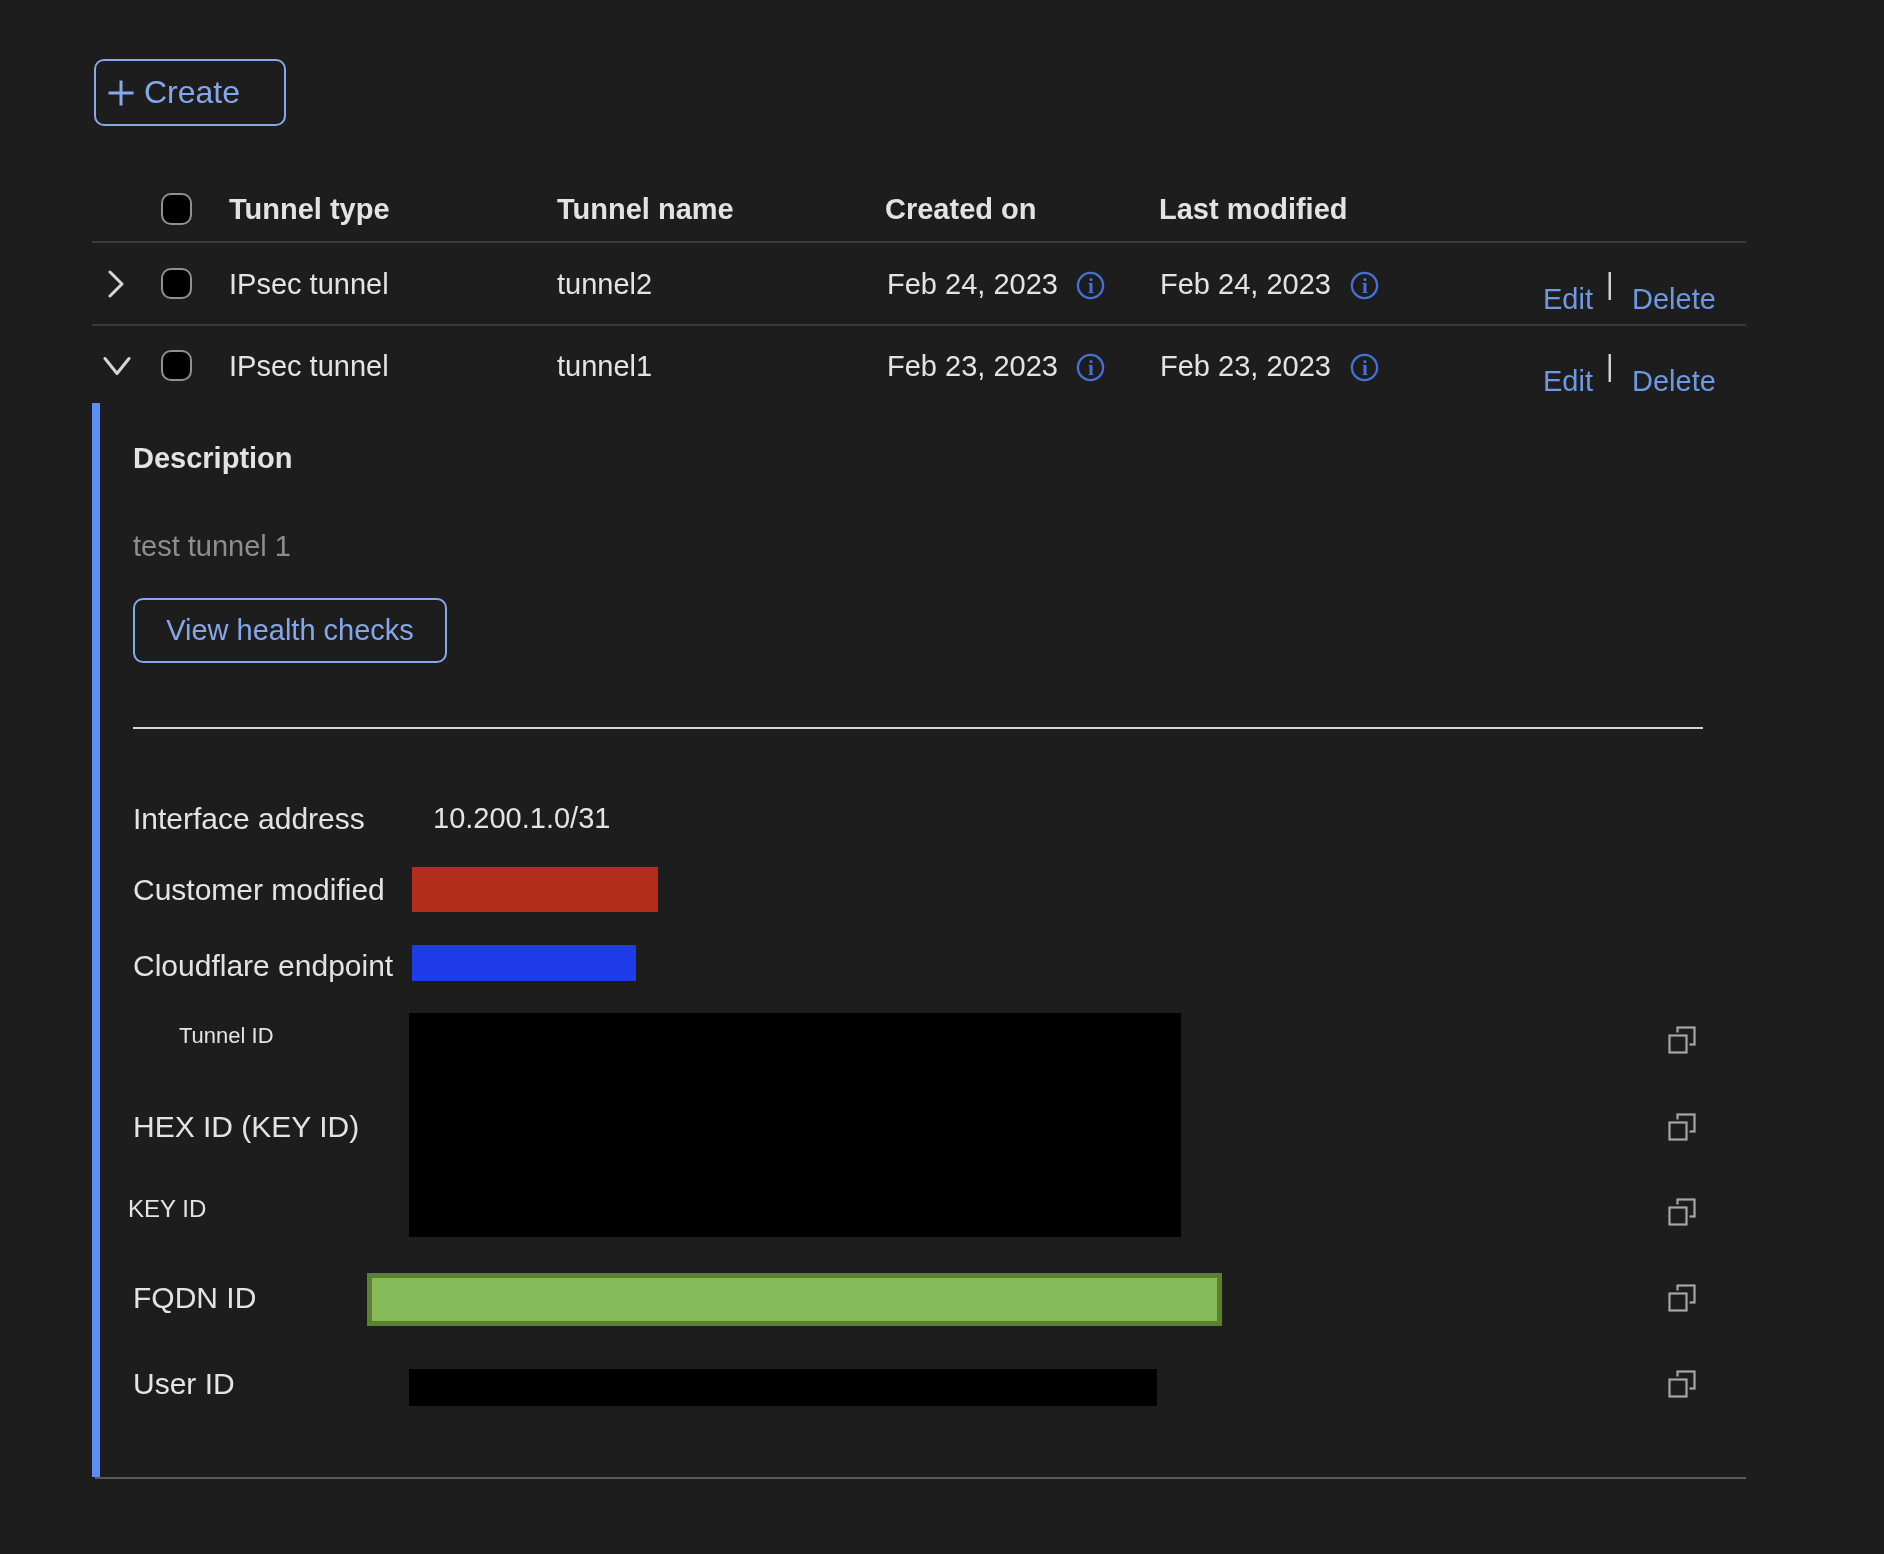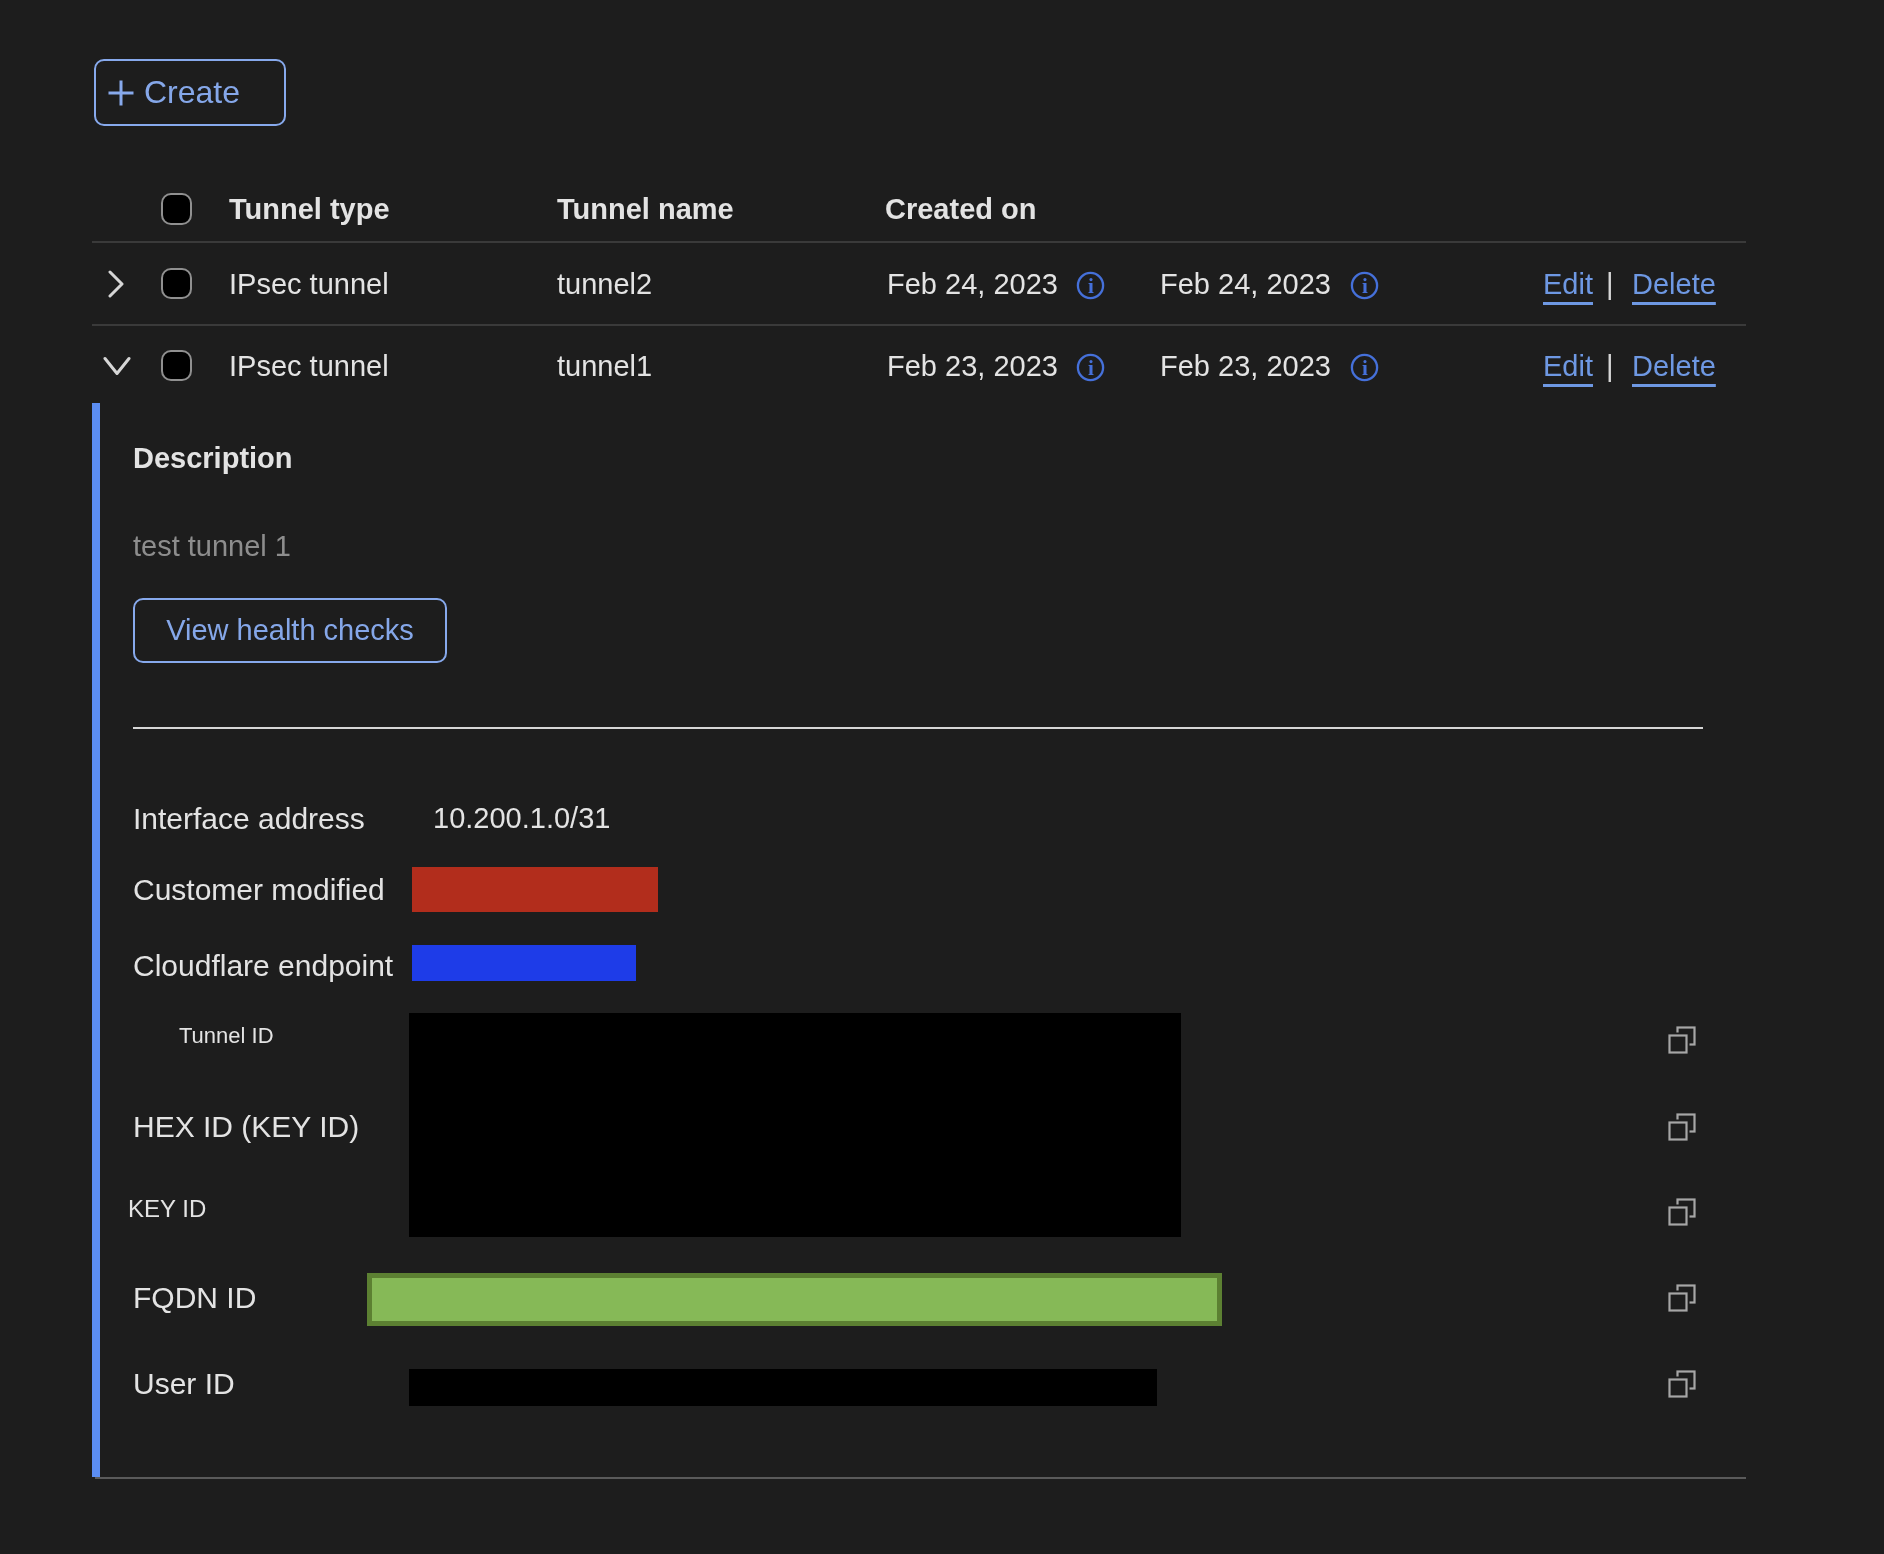--- a/index.html
+++ b/index.html
@@ -1,39 +1,40 @@
 <!DOCTYPE html>
 <html><head>
 <meta charset="utf-8">
 <style>
   * { margin:0; padding:0; box-sizing:border-box; }
   html { background:#1d1d1d; }
   html,body { width:1884px; height:1554px; background:#1d1d1d; font-family:"Liberation Sans", sans-serif; overflow:hidden; }
   .abs { position:absolute; }
   .txt { position:absolute; color:rgba(230,230,230,0.99); font-size:29px; white-space:nowrap; }
   .bold { font-weight:bold; }
-  .link { color:rgba(111,154,230,0.99); text-decoration:underline; text-underline-offset:8px; text-decoration-thickness:2.5px; }
+  .link { color:rgba(111,154,230,0.99); text-underline-offset:8px; text-decoration-thickness:2.5px;margin-top:15px; }
   .hline { position:absolute; background:#3a3a3a; height:2px; }
 </style>
 </head>
 <body>
 <div id="wrap" style="position:absolute; left:0; top:0; width:1884px; height:1554px; filter:brightness(1);">
 
 <div class="abs" style="left:94px; top:59px; width:192px; height:67px; border:2px solid #87a9ec; border-radius:10px; color:rgba(135,169,236,0.99); display:flex; align-items:center; ">
   <svg width="28" height="28" viewBox="0 0 28 28" style="margin-left:11px; margin-right:9px;">
         <path d="M14 1.5 V26.5 M1.5 14 H26.5" stroke="#87a9ec" stroke-width="3" fill="none"></path>
       </svg>
   <span style="font-size:32px;">Create</span>
 </div>
 
 <div class="abs" style="left:0; top:176px; width:1884px; height:66px;">
   <div class="abs" style="left:161px; top:17px; width:31px; height:32px; border:2px solid #909090; border-radius:10px; background:#000;"></div>
   <span class="txt bold" style="left:229px; line-height:66px; top:0;">Tunnel type</span>
   <span class="txt bold" style="left:557px; line-height:66px; top:0;">Tunnel name</span>
   <span class="txt bold" style="left:885px; line-height:66px; top:0;">Created on</span>
+  <span class="txt bold" style="left:1159px; line-height:66px; top:0;">Last modified</span>
 </div>
 <div class="hline" style="left:92px; top:241px; width:1654px;"></div>
 
 <div class="abs" style="left:0; top:243px; width:1884px; height:82px;">
   <svg class="abs" style="left:105px; top:27px;" width="22" height="28" viewBox="0 0 22 28">
         <path d="M5 2 L17 14 L5 26" stroke="#d6d6d6" stroke-width="3" fill="none" stroke-linejoin="round" stroke-linecap="round"></path>
       </svg>
   <div class="abs" style="left:161px; top:25px; width:31px; height:31px; border:2px solid #909090; border-radius:10px; background:#000;"></div>
   <span class="txt" style="left:229px; line-height:82px; top:0;">IPsec tunnel</span>
   <span class="txt" style="left:557px; line-height:82px; top:0;">tunnel2</span>

